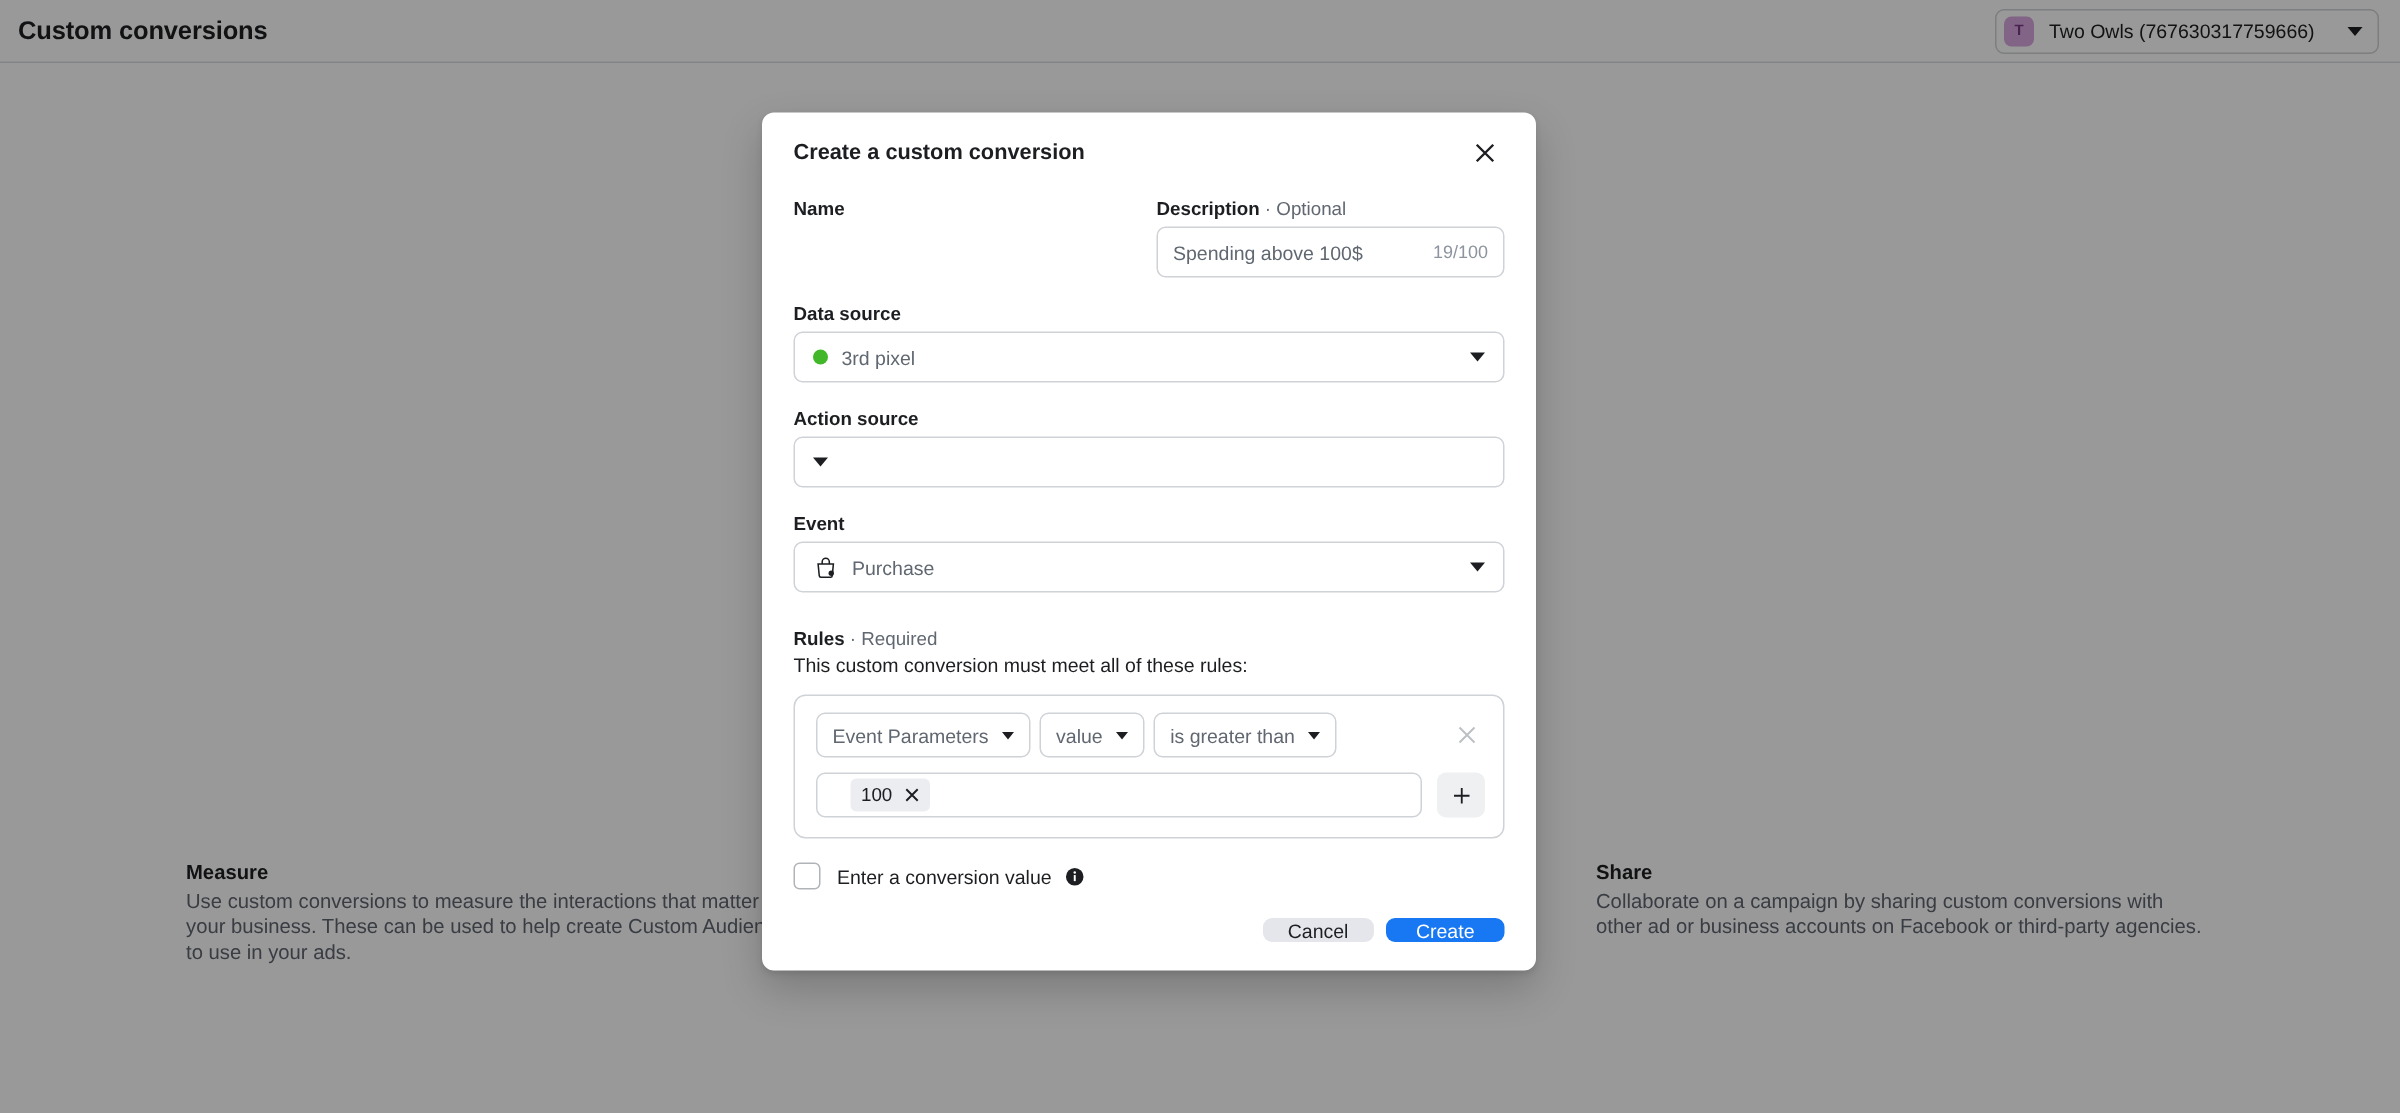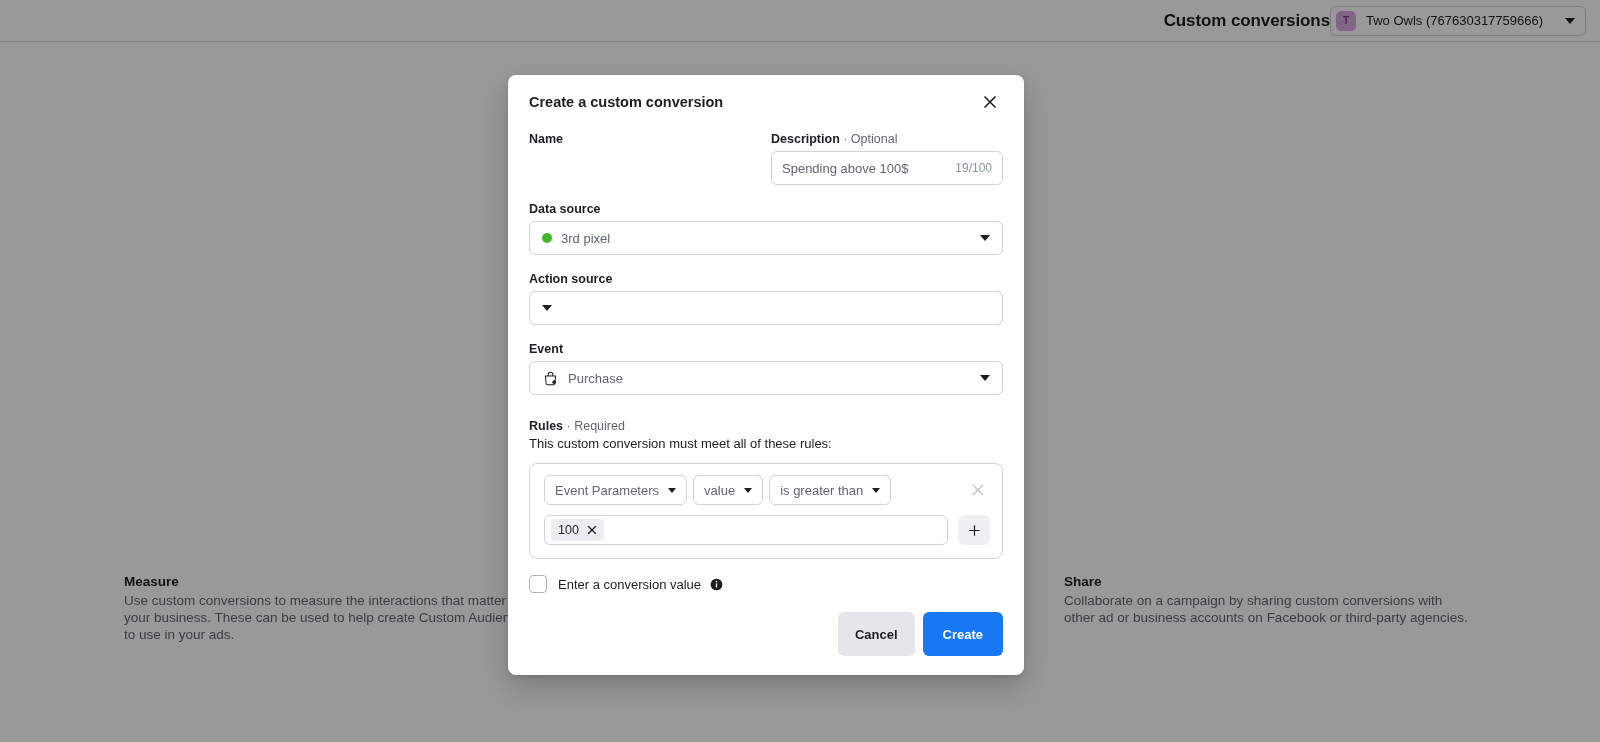--- a/index.html
+++ b/index.html
@@ -20,21 +20,21 @@
   }
 
   .topbar {
     position: absolute;
     top: 0; left: 0; right: 0;
     height: 42px;
     background: #ffffff;
     border-bottom: 1px solid #dadde1;
     display: flex;
     align-items: center;
-    justify-content: flex-end;
+    justify-content: space-between;
     padding: 0 14px 0 12px;
   }
 
   .topbar-title {
     font-size: 17px;
     font-weight: bold;
     color: #1c1e21;
     letter-spacing: -0.1px;
   }
 
@@ -292,21 +292,21 @@
     margin-top: 10px;
   }
   .token-input {
     flex: 1 1 auto;
     height: 30px;
     border: 1px solid #cfd2d6;
     border-radius: 6px;
     background: #fff;
     display: flex;
     align-items: center;
-    padding: 0 6px;
+    padding: 0 22px;
     gap: 6px;
   }
   .token {
     display: flex;
     align-items: center;
     gap: 8px;
     background: #ebedf0;
     border-radius: 4px;
     height: 22px;
     padding: 0 7px;
@@ -351,25 +351,25 @@
   }
 
   .modal-foot {
     display: flex;
     justify-content: flex-end;
     align-items: center;
     gap: 8px;
     padding: 19px 0 19px 0;
   }
   .btn {
-    height: 44px;
+    height: 16px;
     border-radius: 6px;
     padding: 0 17px;
     font-size: 13px;
-    font-weight: bold;
+    font-weight: normal;
     display: flex;
     align-items: center;
     justify-content: center;
     cursor: pointer;
     border: none;
     font-family: "Liberation Sans", sans-serif;
   }
   .btn-secondary {
     background: #e4e6eb;
     color: #1c1e21;

